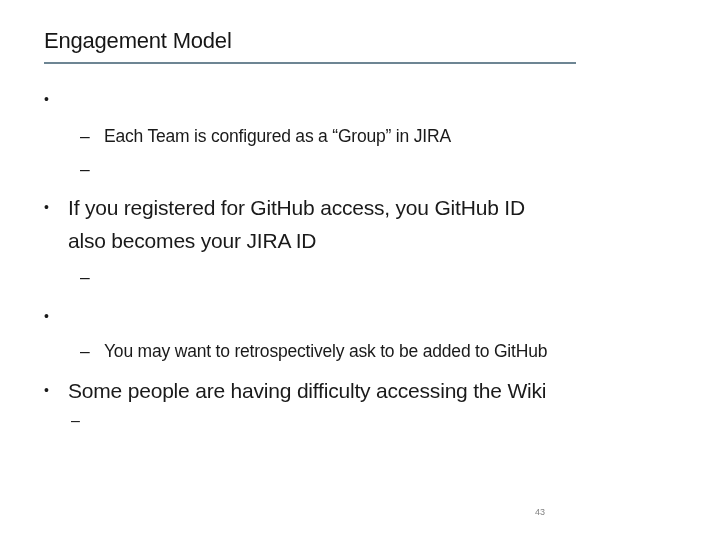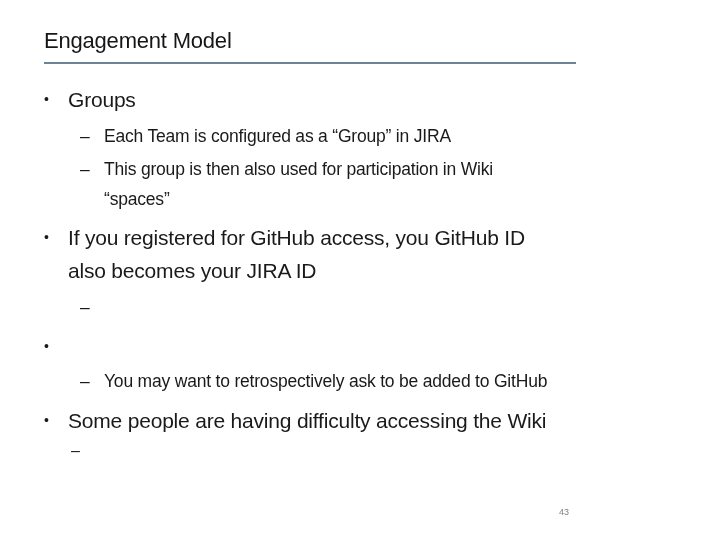--- a/index.html
+++ b/index.html
@@ -77,53 +77,50 @@
     width: 22px;
     line-height: 25px;
   }
   .mt5 { margin-top: 5px; }
   .mt3 { margin-top: 3px; }
   .mt7 { margin-top: 7px; }
   .mt8 { margin-top: 8px; }
   .mt1 { margin-top: 1px; }
   .page-number {
     position: absolute;
-    right: 7px;
+    right: 31px;
     bottom: 23px;
     font-size: 9px;
     line-height: 9px;
     color: #828282;
     letter-spacing: 0;
   }
 </style>
 </head>
 <body>
 
 <div class="slide">
 
   <div class="title">Engagement Model</div>
 
   <div class="divider"></div>
 
   <div class="content">
 
     <div class="item l1 mt5">
       <span class="marker">•</span>
-      <span class="text">Groups</span>
     </div>
 
     <div class="item l2 mt5">
       <span class="marker">–</span>
       <span class="text">Each Team is configured as a “Group” in JIRA</span>
     </div>
 
     <div class="item l2 mt3">
       <span class="marker">–</span>
-      <span class="text">This group is then also used for participation in Wiki
-“spaces”</span>
     </div>
 
     <div class="item l1 mt7">
       <span class="marker">•</span>
       <span class="text">If you registered for GitHub access, you GitHub ID
 also becomes your JIRA ID</span>
     </div>
 
     <div class="item l2 mt5">
       <span class="marker">–</span>

